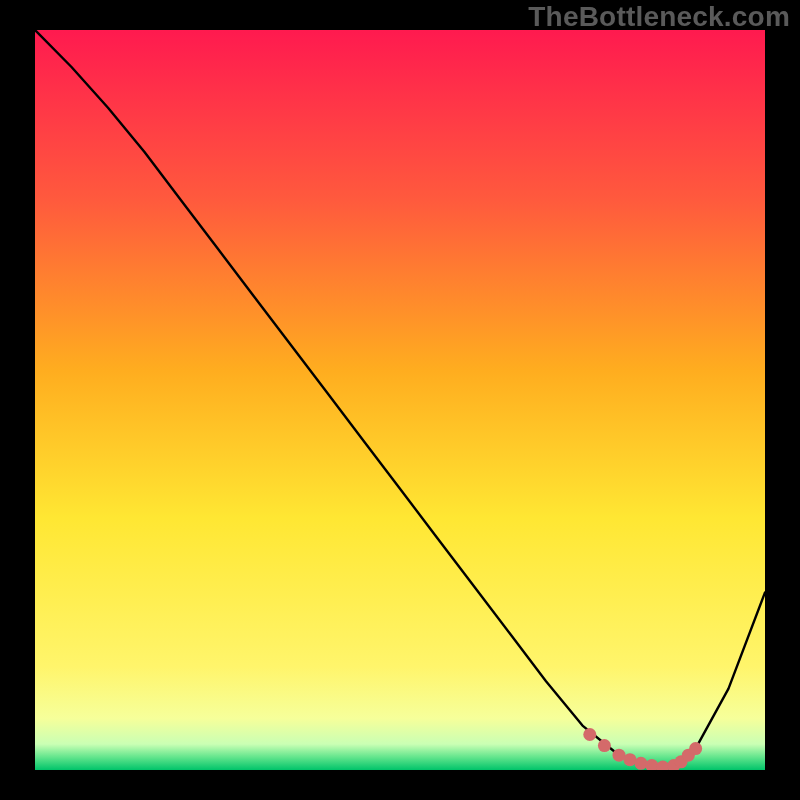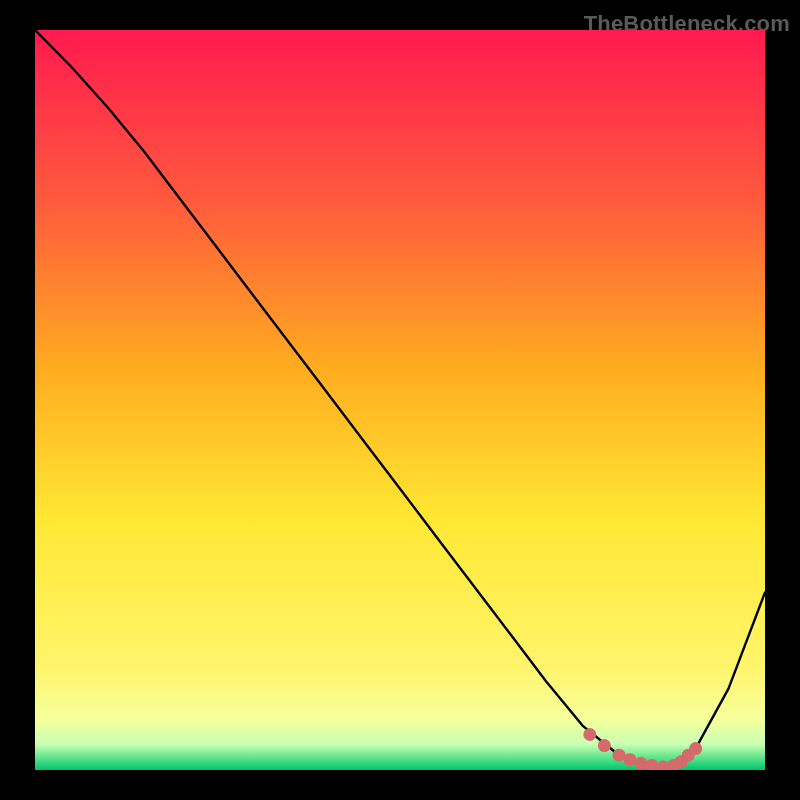--- a/index.html
+++ b/index.html
@@ -12,24 +12,24 @@
     font-family: Arial, Helvetica, sans-serif;
   }
   .frame {
     position: relative;
     width: 800px;
     height: 800px;
     background: #000;
   }
   .watermark {
     position: absolute;
-    top: 11px;
+    top: 1px;
     right: 10px;
     color: #5a5a5a;
-    font-size: 22px;
+    font-size: 28px;
     font-weight: 600;
     letter-spacing: 0.2px;
     user-select: none;
   }
   .plot-wrap {
     position: absolute;
     left: 35px;
     top: 30px;
     width: 730px;
     height: 740px;

